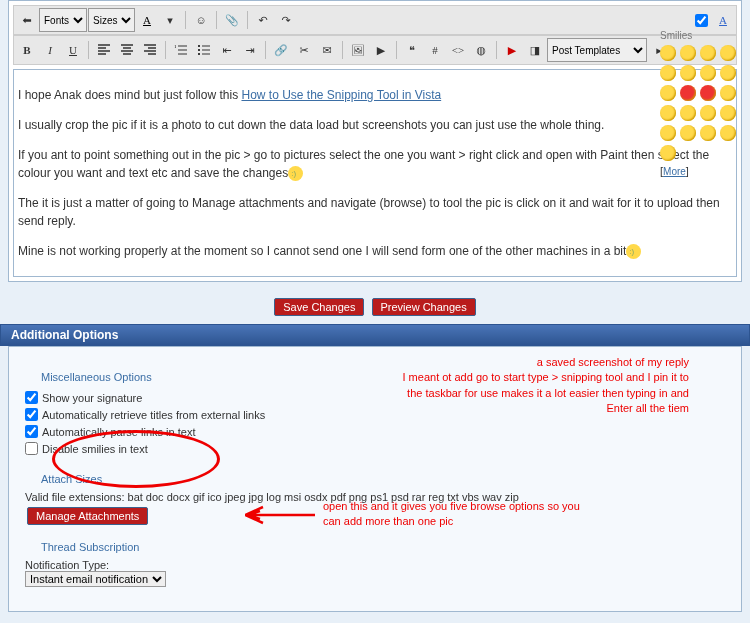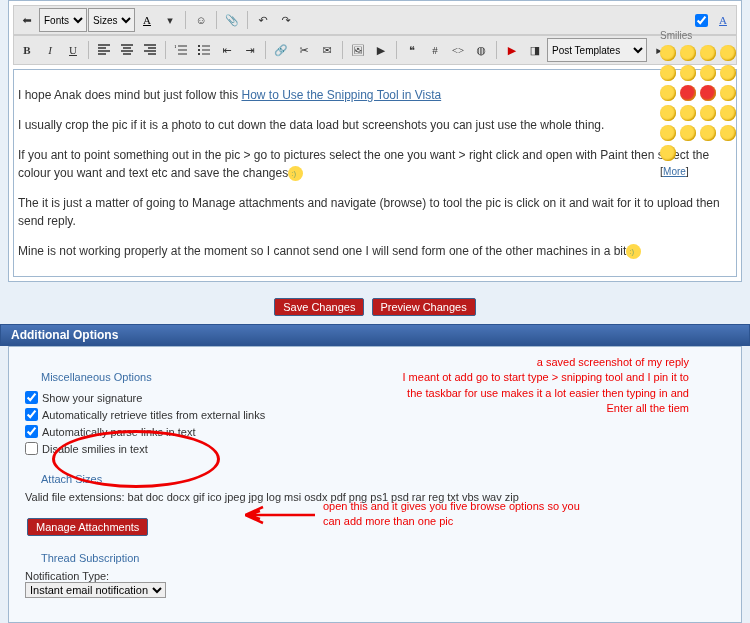--- a/index.html
+++ b/index.html
@@ -191,21 +191,21 @@
             <input type="checkbox" style="">
             <label>Disable smilies in text</label>
           </div>
   </div>
 
   <div class="anno anno1" style="white-space:pre-line;">a saved screenshot of my reply
 I meant ot add go to start type &gt; snipping tool and I pin  it to the taskbar for use makes it a lot easier then typing in and Enter all the tiem</div>
 
   <div class="fieldset">
     <span class="legend">Attach Sizes</span>
-    <div style="font-size:11px;margin-bottom:15px;">Valid file extensions: bat doc docx gif ico jpeg jpg log msi osdx pdf png ps1 psd rar reg txt vbs wav zip</div>
+    <div style="font-size:11px;margin-bottom:4px;">Valid file extensions: bat doc docx gif ico jpeg jpg log msi osdx pdf png ps1 psd rar reg txt vbs wav zip</div>
     <button class="vbtn">Manage Attachments</button>
   </div>
 
   <div class="arrow">
     <svg viewBox="0 0 70 20">
             <path d="M70 10 L15 10 M15 10 L0 10 L18 2 M0 10 L18 18 M15 6 L3 10 L15 14" stroke="#e00" stroke-width="2.5" fill="none"></path>
           </svg>
   </div>
   <div class="anno anno2">open this and it gives you five browse options so you can add more than one pic</div>
 

